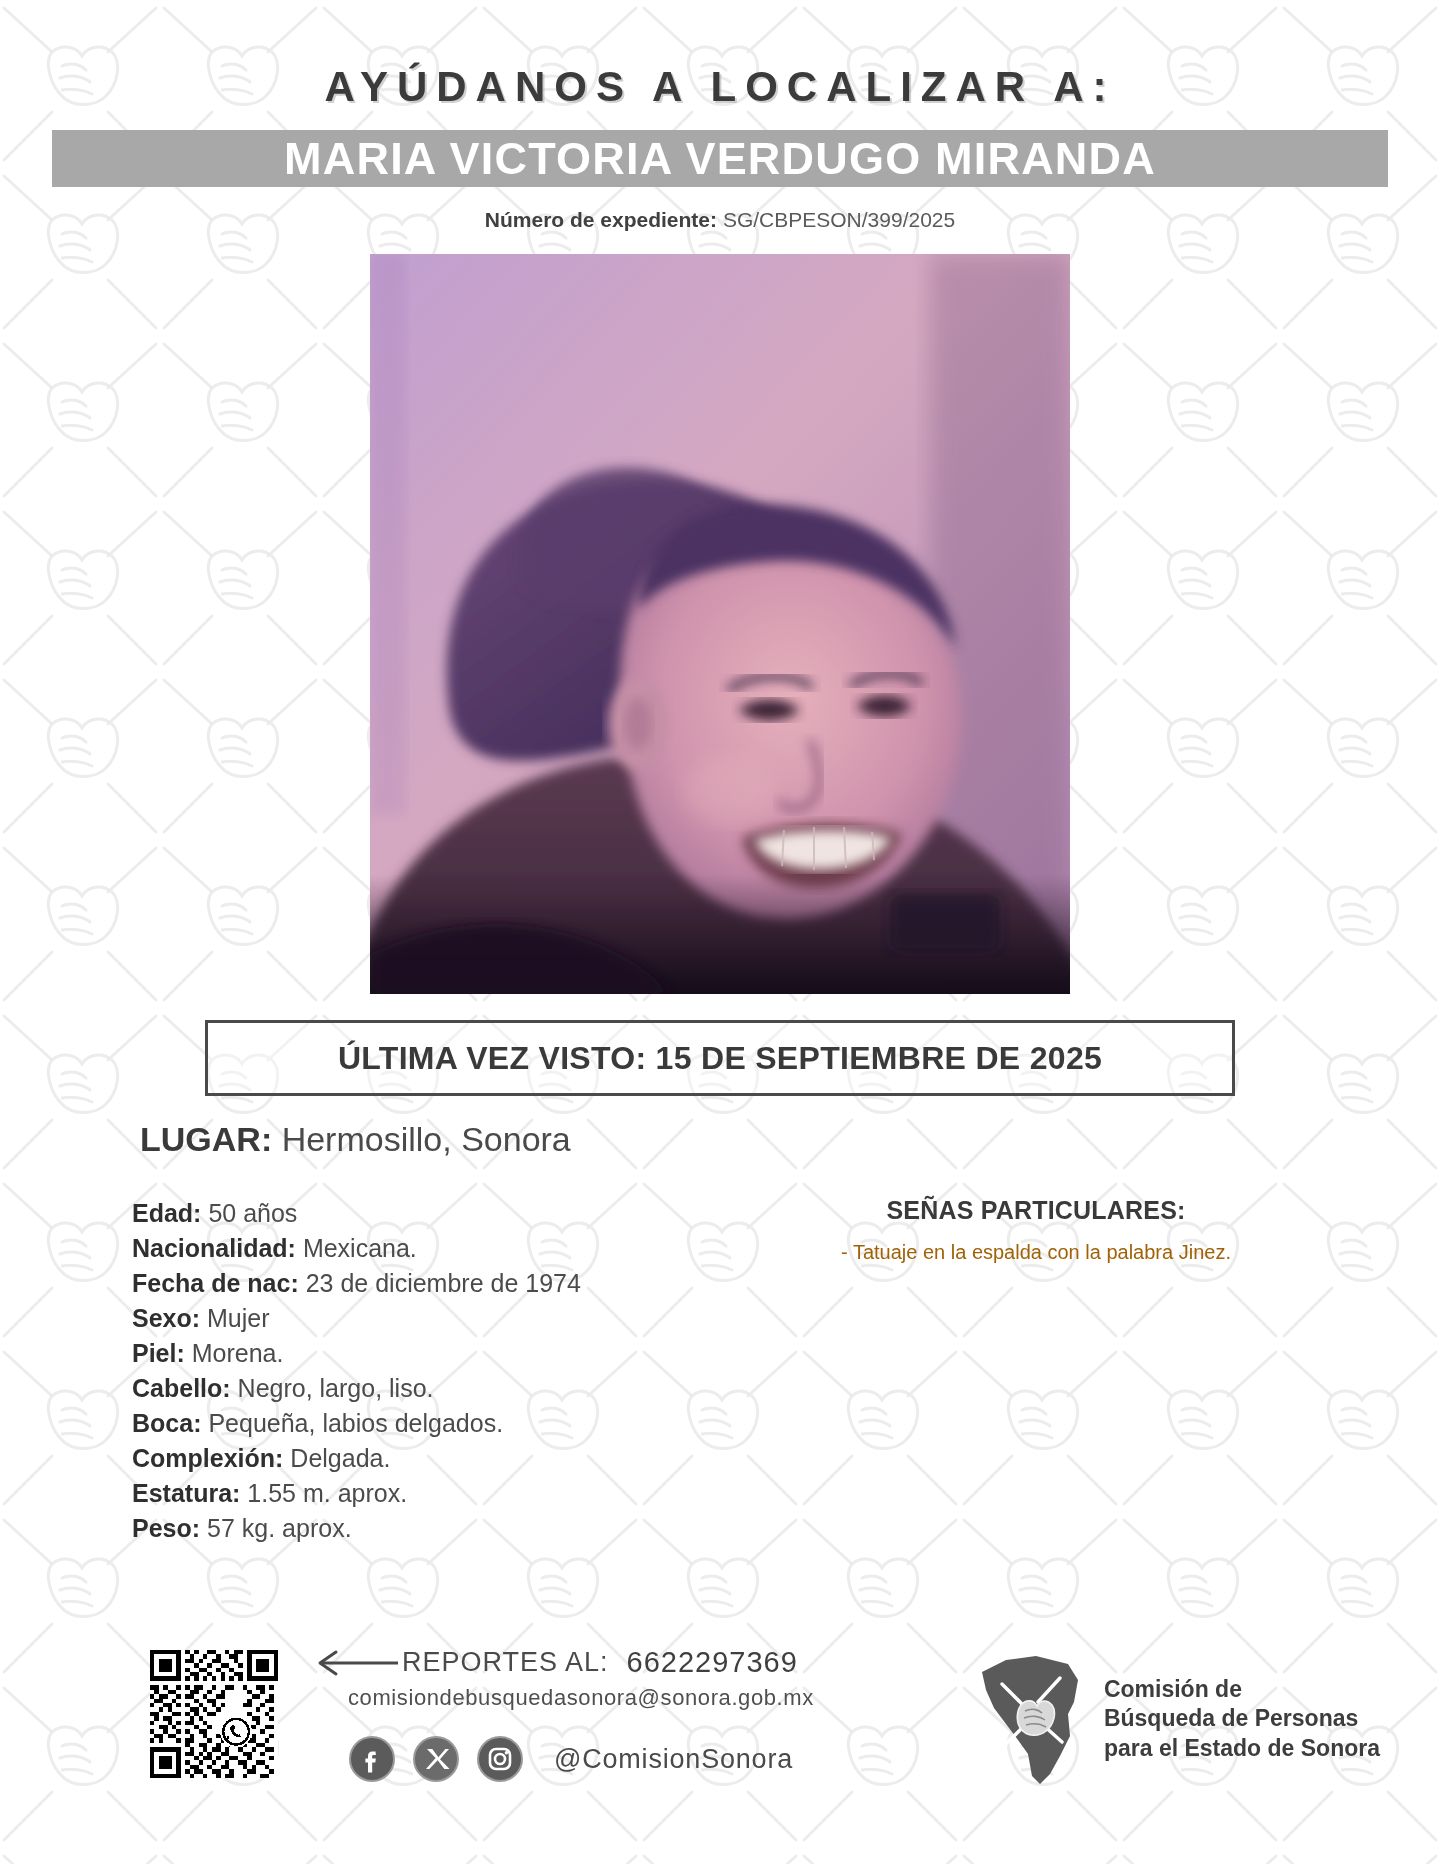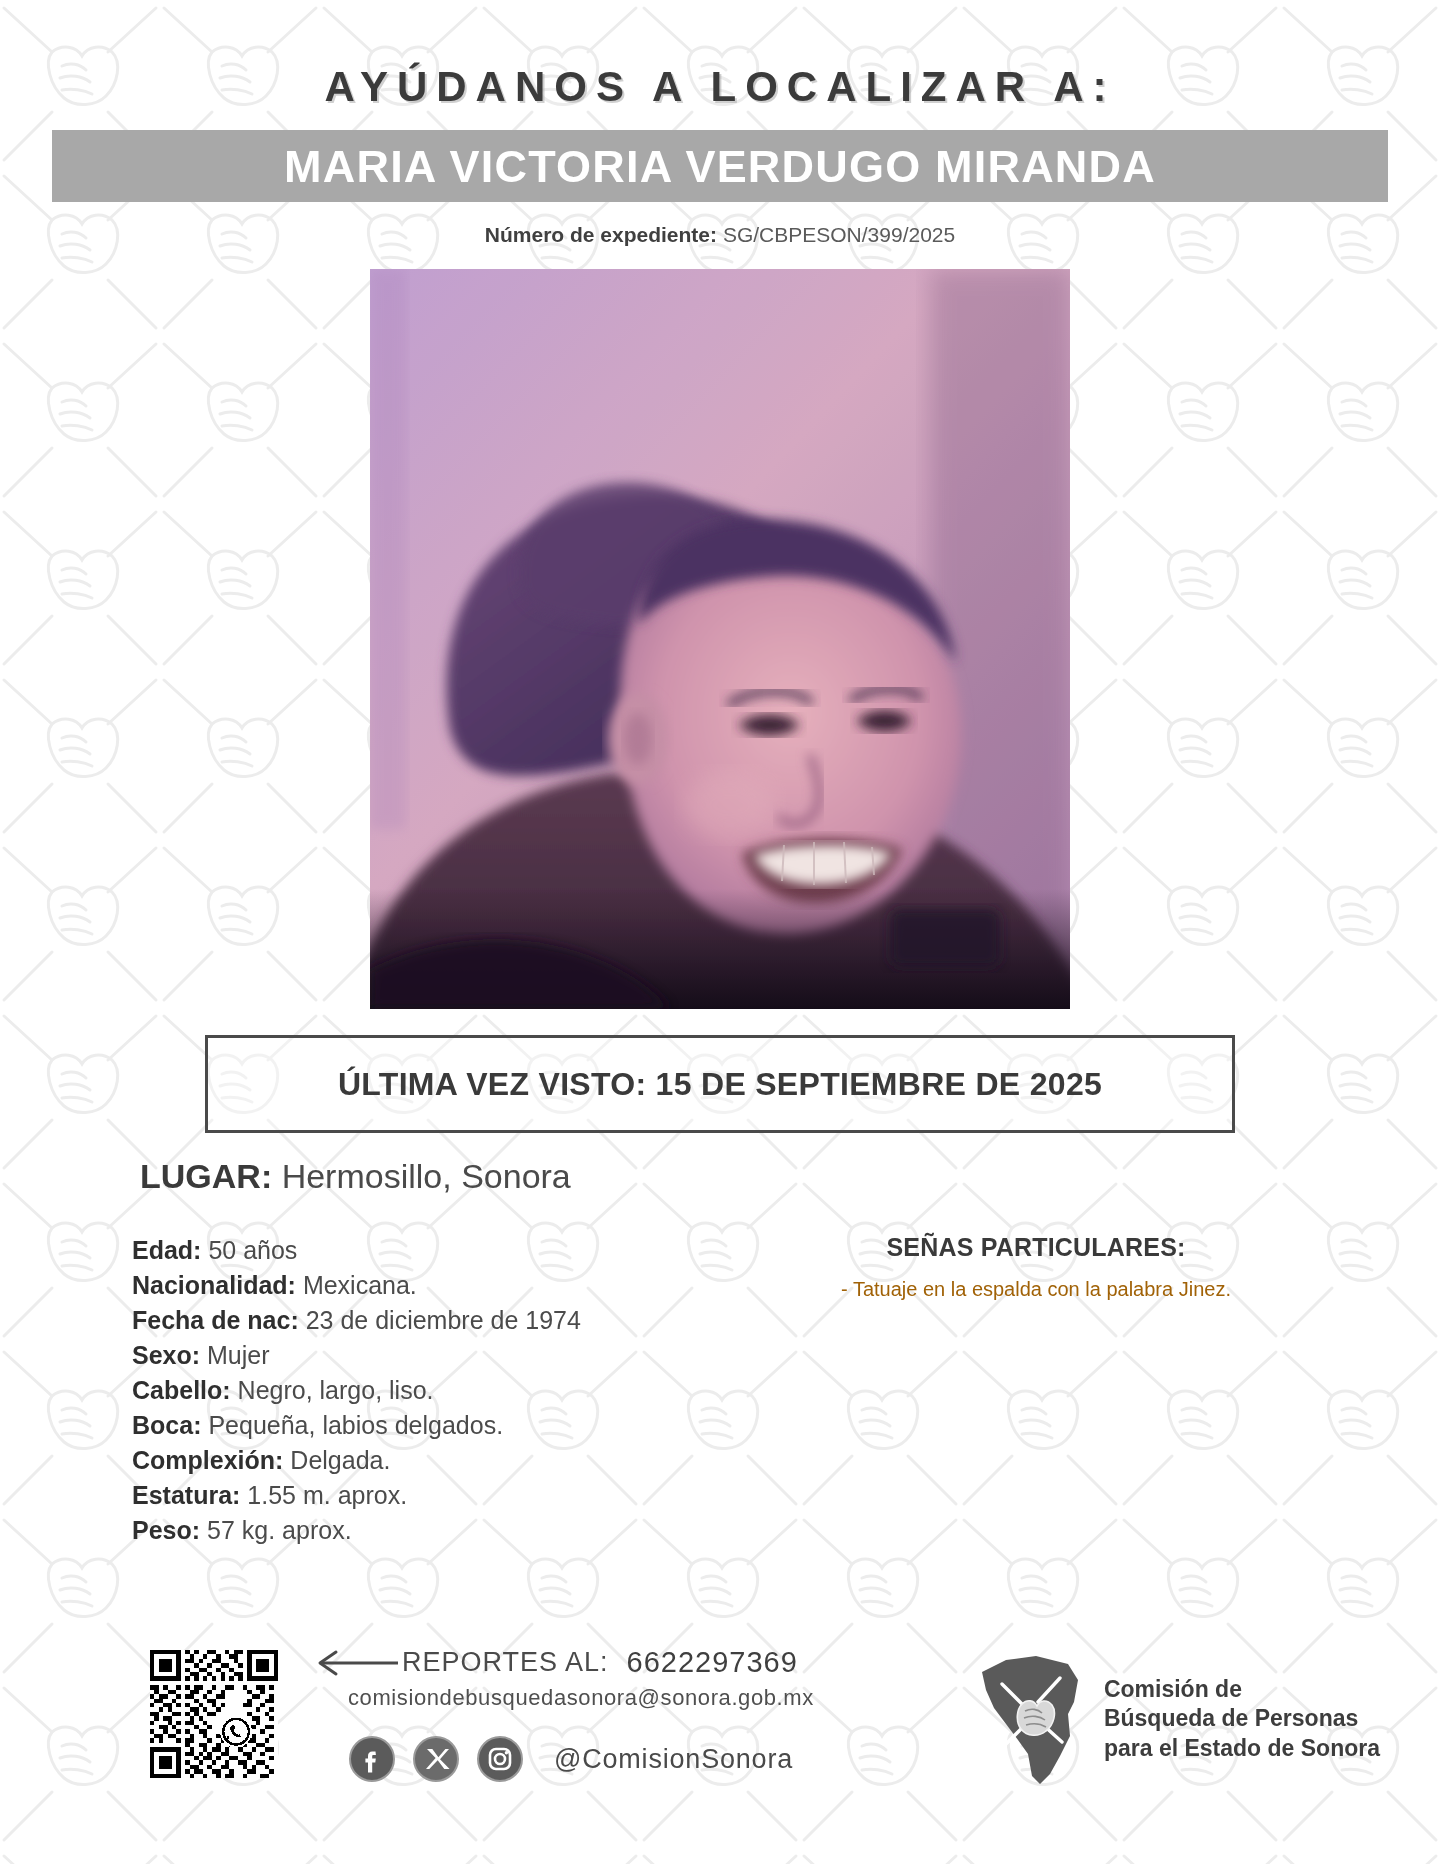--- a/index.html
+++ b/index.html
@@ -38,21 +38,21 @@
     letter-spacing: 9px;
     color: #3b3b3b;
     padding-top: 66px;
     line-height: 1;
     text-shadow: 2px 2px 0 rgba(170,170,170,.55);
   }
 
   .name-band {
     margin: 22px 52px 0 52px;
     background: #a8a8a8;
-    height: 72px;
+    height: 57px;
     display: flex;
     align-items: center;
     justify-content: center;
   }
   .name-band .name {
     color: #ffffff;
     font-size: 45px;
     font-weight: bold;
     letter-spacing: 1.2px;
     line-height: 1;
@@ -77,21 +77,21 @@
     position: relative;
     overflow: hidden;
     background: #2b1c35;
   }
   .photo-canvas { display:block; width:700px; height:740px; }
 
   
   .lastseen {
     margin: 26px 205px 0 205px;
     border: 3px solid #4a4a4a;
-    height: 98px;
+    height: 76px;
     display: flex;
     align-items: center;
     justify-content: center;
     background: rgba(255,255,255,0.35);
   }
   .lastseen span {
     font-size: 32px;
     font-weight: bold;
     color: #3a3a3a;
     letter-spacing: .3px;
@@ -344,20 +344,24 @@
         <span class="lbl">Nacionalidad:</span>
         <span class="val">Mexicana.</span>
       </div>
       <div class="detail-row">
         <span class="lbl">Fecha de nac:</span>
         <span class="val">23 de diciembre de 1974</span>
       </div>
       <div class="detail-row">
         <span class="lbl">Sexo:</span>
         <span class="val">Mujer</span>
+      </div>
+      <div class="detail-row">
+        <span class="lbl">Piel:</span>
+        <span class="val">Morena.</span>
       </div>
       <div class="detail-row">
         <span class="lbl">Cabello:</span>
         <span class="val">Negro, largo, liso.</span>
       </div>
       <div class="detail-row">
         <span class="lbl">Boca:</span>
         <span class="val">Pequeña, labios delgados.</span>
       </div>
       <div class="detail-row">

